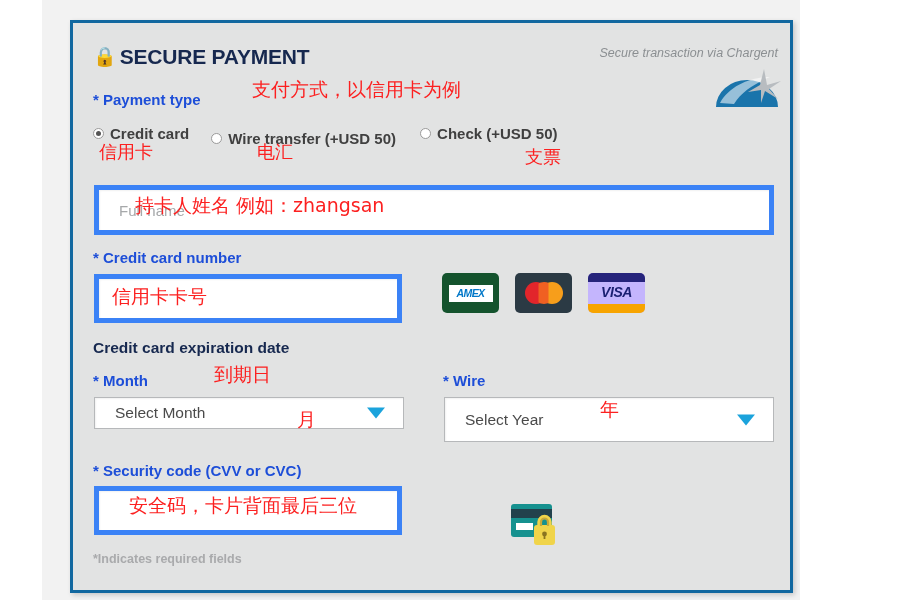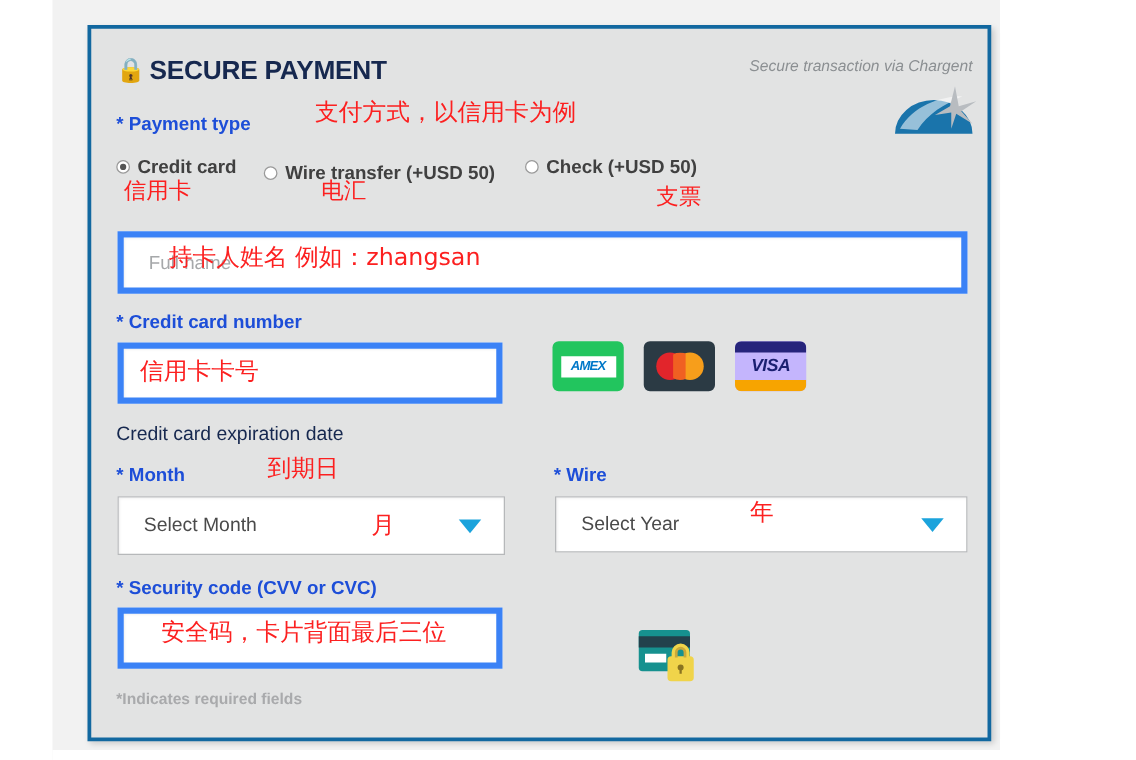--- a/index.html
+++ b/index.html
@@ -105,21 +105,21 @@
   .field-label {
     position: absolute;
     font-size: 15px;
     font-weight: bold;
     color: #1d4ed8;
     white-space: nowrap;
   }
   .section-label {
     position: absolute;
     font-size: 15.5px;
-    font-weight: normal;
+    font-weight: bold;
     color: #16284f;
     white-space: nowrap;
   }
 
   
   .radio-row {
     position: absolute;
     left: 20px;
     top: 97px;
     display: flex;
@@ -208,21 +208,21 @@
     gap: 16px;
   }
   .brand {
     width: 57px;
     height: 40px;
     border-radius: 5px;
     position: relative;
     overflow: hidden;
     flex: none;
   }
-  .brand-amex { background: #22c55e; display: flex; align-items: center; justify-content: center; }
+  .brand-amex { background: #14532d; display: flex; align-items: center; justify-content: center; }
   .amex-plate {
     width: 44px; height: 17px;
     background: #ffffff;
     display: flex; align-items: center; justify-content: center;
   }
   .amex-word {
     font-size: 10.5px;
     font-weight: bold;
     color: #0077c8;
     letter-spacing: -0.6px;
@@ -354,21 +354,21 @@
       <div class="brand brand-visa">
         <div class="visa-top"></div>
         <div class="visa-word">VISA</div>
         <div class="visa-bot"></div>
       </div>
     </div>
 
     <div class="section-label" style="left:20px; top:316px;">Credit card expiration date</div>
 
     <div class="field-label" style="left:20px; top:349px;">* Month</div>
-    <div class="select-box" style="left:21px; top:374px; width:310px; height:47px;">
+    <div class="select-box" style="left:21px; top:374px; width:310px; height:32px;">
       <span class="select-text">Select Month</span>
       <span class="select-arrow"></span>
     </div>
 
     <div class="field-label" style="left:370px; top:349px;">* Wire</div>
     <div class="select-box" style="left:371px; top:374px; width:330px; height:45px;">
       <span class="select-text">Select Year</span>
       <span class="select-arrow"></span>
     </div>
 

